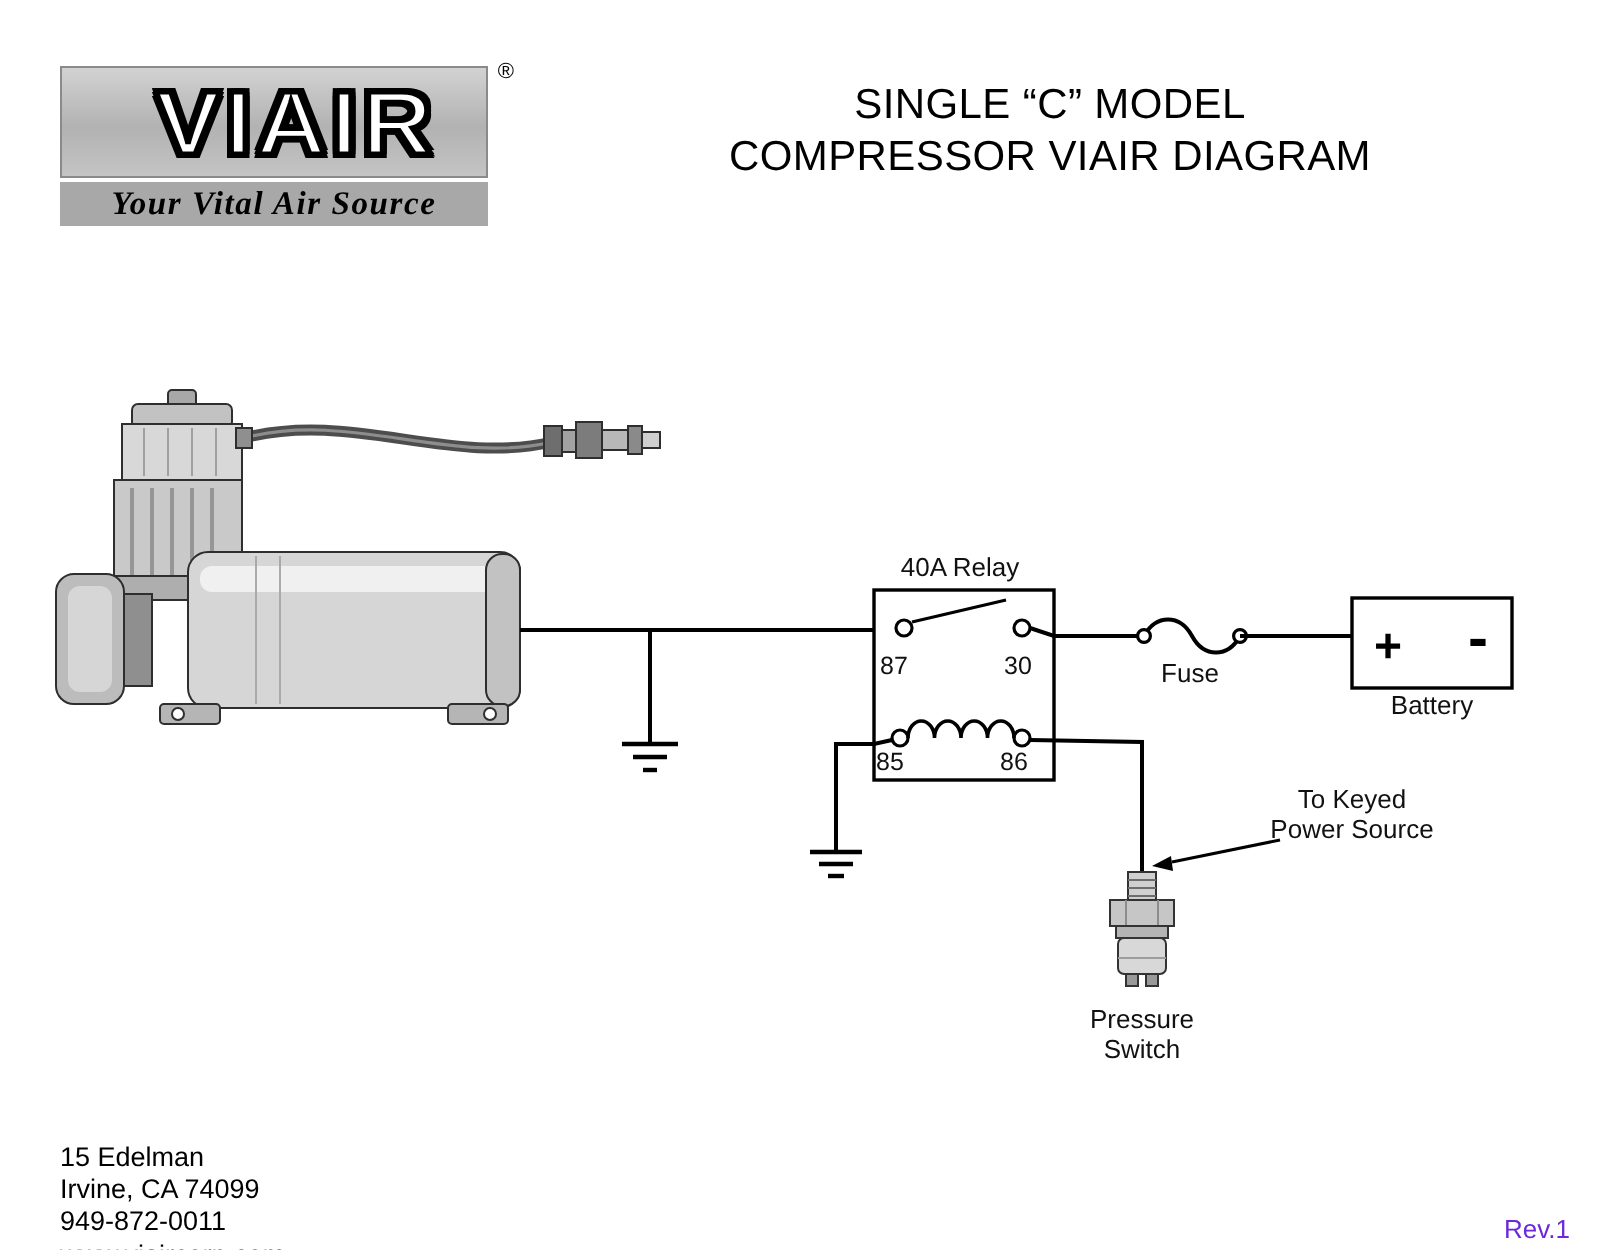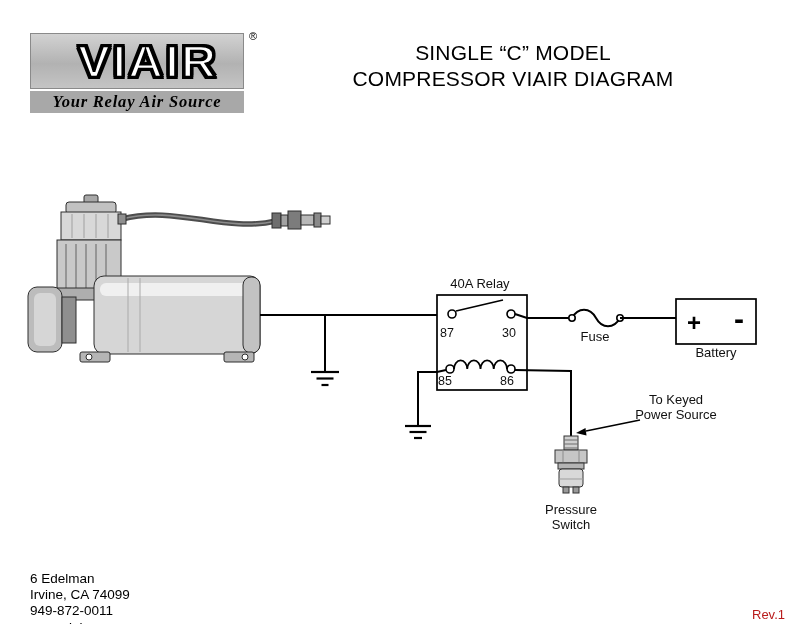--- a/index.html
+++ b/index.html
@@ -15,47 +15,47 @@
               transform:scaleX(1.08);display:inline-block;
               -webkit-text-stroke:2.5px #000;
               text-shadow:-2px -2px 0 #000,2px -2px 0 #000,-2px 2px 0 #000,2px 2px 0 #000,
                           0 -2px 0 #000,0 2px 0 #000,-2px 0 0 #000,2px 0 0 #000;}
   .logo-reg{position:absolute;right:-13px;top:-3px;font-size:11px;color:#000;}
   .logo-tagline{margin-top:2px;height:22px;background:#a8a8a8;display:flex;align-items:center;
                 justify-content:center;font-family:"Liberation Serif",serif;font-style:italic;
                 font-weight:bold;font-size:16.5px;letter-spacing:0.8px;color:#000;}
 
   
-  .title{position:absolute;left:313px;top:40px;width:400px;text-align:center;
+  .title{position:absolute;left:325px;top:40px;width:400px;text-align:center;
          font-size:21px;font-weight:500;line-height:1.25;letter-spacing:0.2px;color:#000;}
 
   
   .diagram-svg{position:absolute;left:0;top:0;width:809px;height:625px;}
   .lbl{font-family:"Liberation Sans",sans-serif;font-size:13px;fill:#111;}
   .lbl-sm{font-family:"Liberation Sans",sans-serif;font-size:12.5px;fill:#111;}
   .wire{fill:none;stroke:#000;stroke-width:2;}
   .gnd{fill:none;stroke:#000;stroke-width:2.2;}
   .term{fill:#fff;stroke:#000;stroke-width:1.6;}
   .boxline{fill:#fff;stroke:#000;stroke-width:1.7;}
 
   
   .address{position:absolute;left:30px;top:571px;font-size:13.5px;line-height:1.2;color:#000;}
-  .revision{position:absolute;left:752px;top:607px;font-size:13px;color:#b91c1c;}
+  .revision{position:absolute;left:752px;top:607px;font-size:13px;color:#6d28d9;}
 </style>
 </head>
 <body>
 
 <div class="page">
 
   <div class="logo">
     <div class="logo-box">
       <span class="logo-brand">VIAIR</span>
     </div>
     <span class="logo-reg">®</span>
-    <div class="logo-tagline">Your Relay Air Source</div>
+    <div class="logo-tagline">Your Vital Air Source</div>
   </div>
 
   <div class="title">
     <div>SINGLE “C” MODEL</div>
     <div>COMPRESSOR VIAIR DIAGRAM</div>
   </div>
 
   <svg class="diagram-svg" viewBox="0 0 809 625">
 
     <g stroke="#2e2e2e" stroke-width="1">
@@ -190,20 +190,20 @@
 
     <g>
       <text class="lbl" x="676" y="404" text-anchor="middle">To Keyed</text>
       <text class="lbl" x="676" y="419" text-anchor="middle">Power Source</text>
       <line x1="640" y1="420" x2="586" y2="431" stroke="#000" stroke-width="1.5"></line>
       <polygon points="576,433 585.5,428 586.5,435.5" fill="#000"></polygon>
     </g>
   </svg>
 
   <div class="address">
-    <div>6 Edelman</div>
+    <div>15 Edelman</div>
     <div>Irvine, CA 74099</div>
     <div>949-872-0011</div>
     <div>www.viaircorp.com</div>
   </div>
   <div class="revision">Rev.1</div>
 
 </div>
 
 </body></html>

